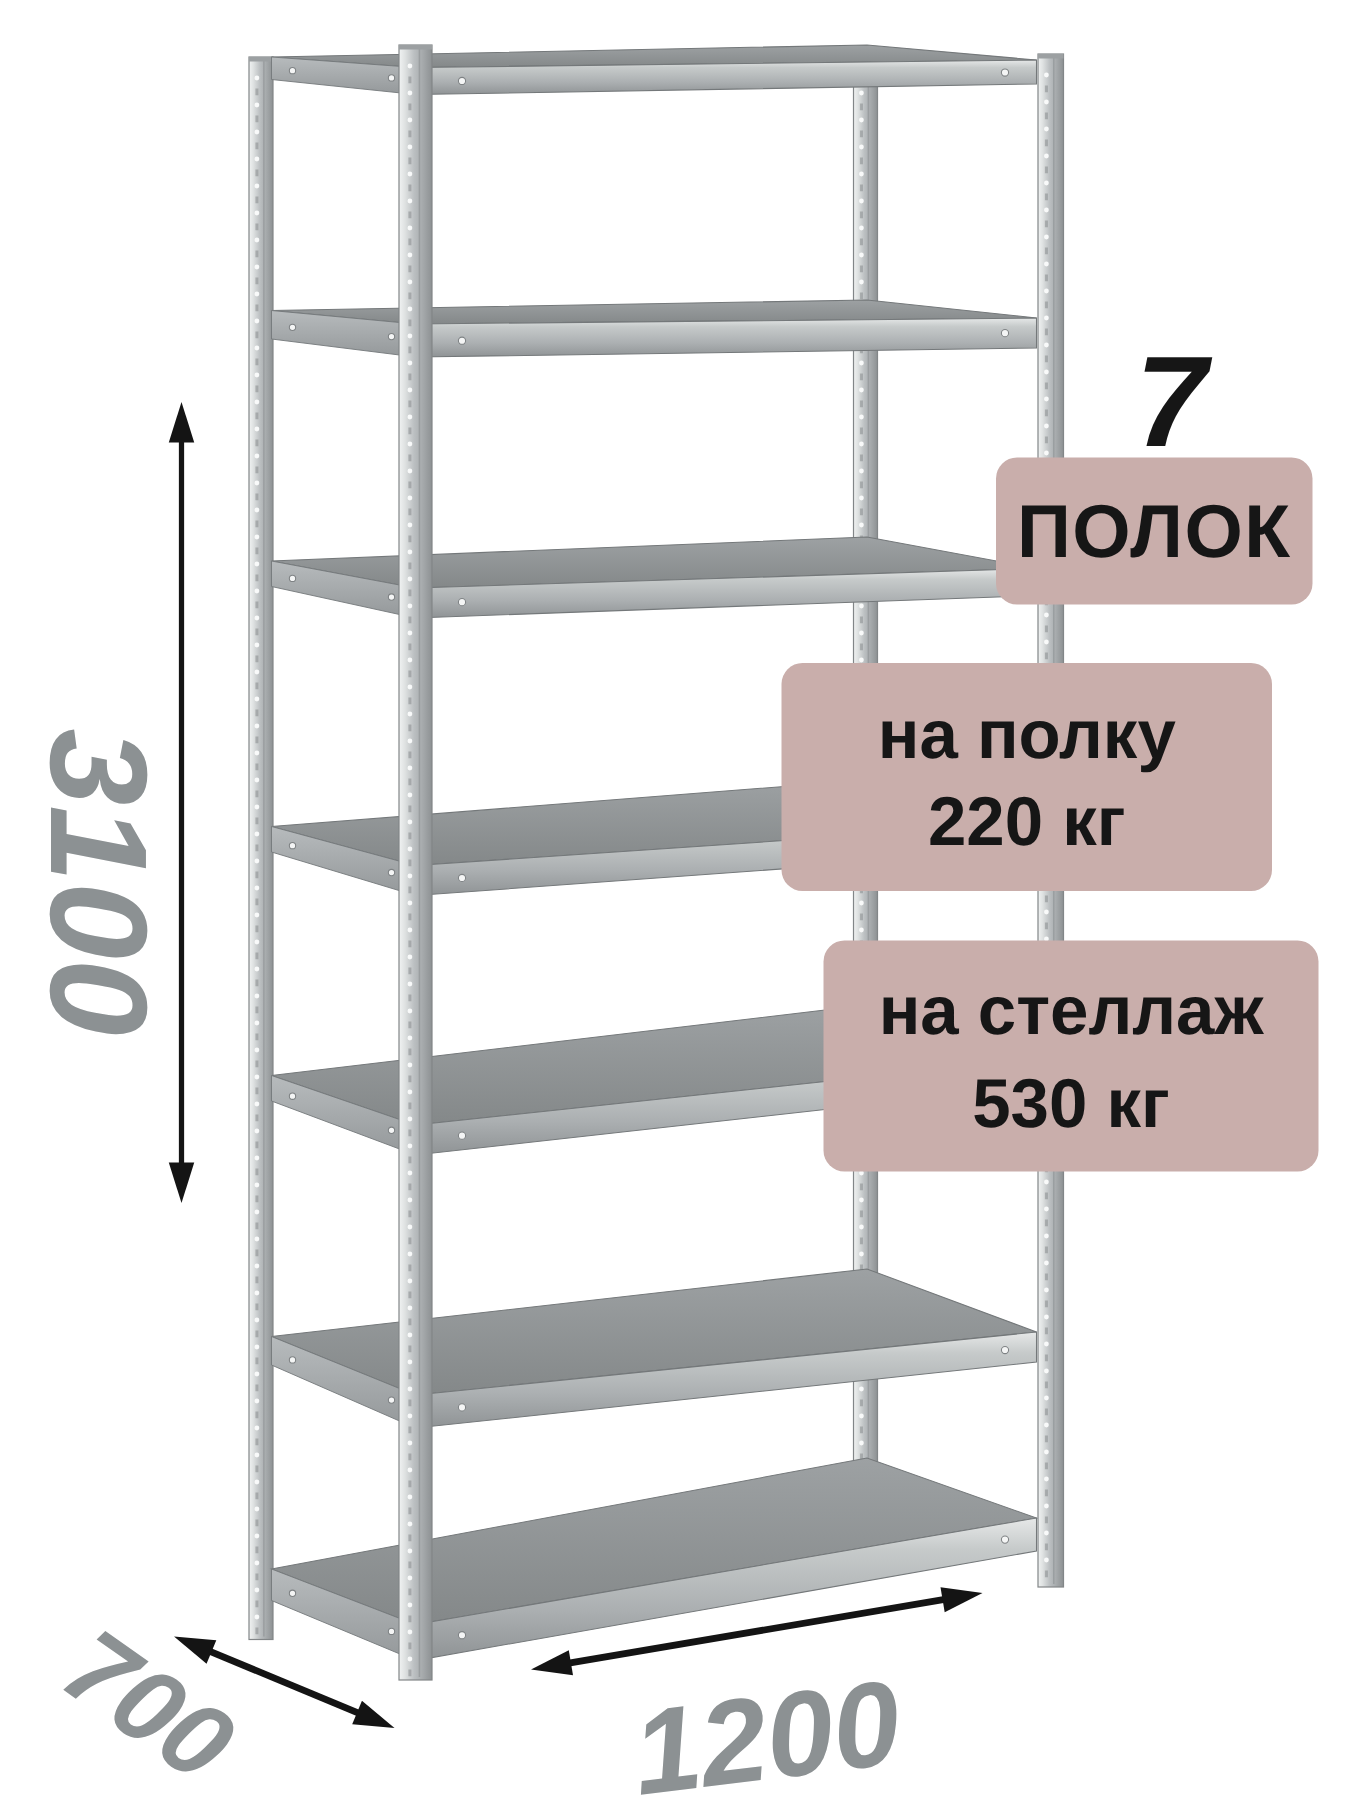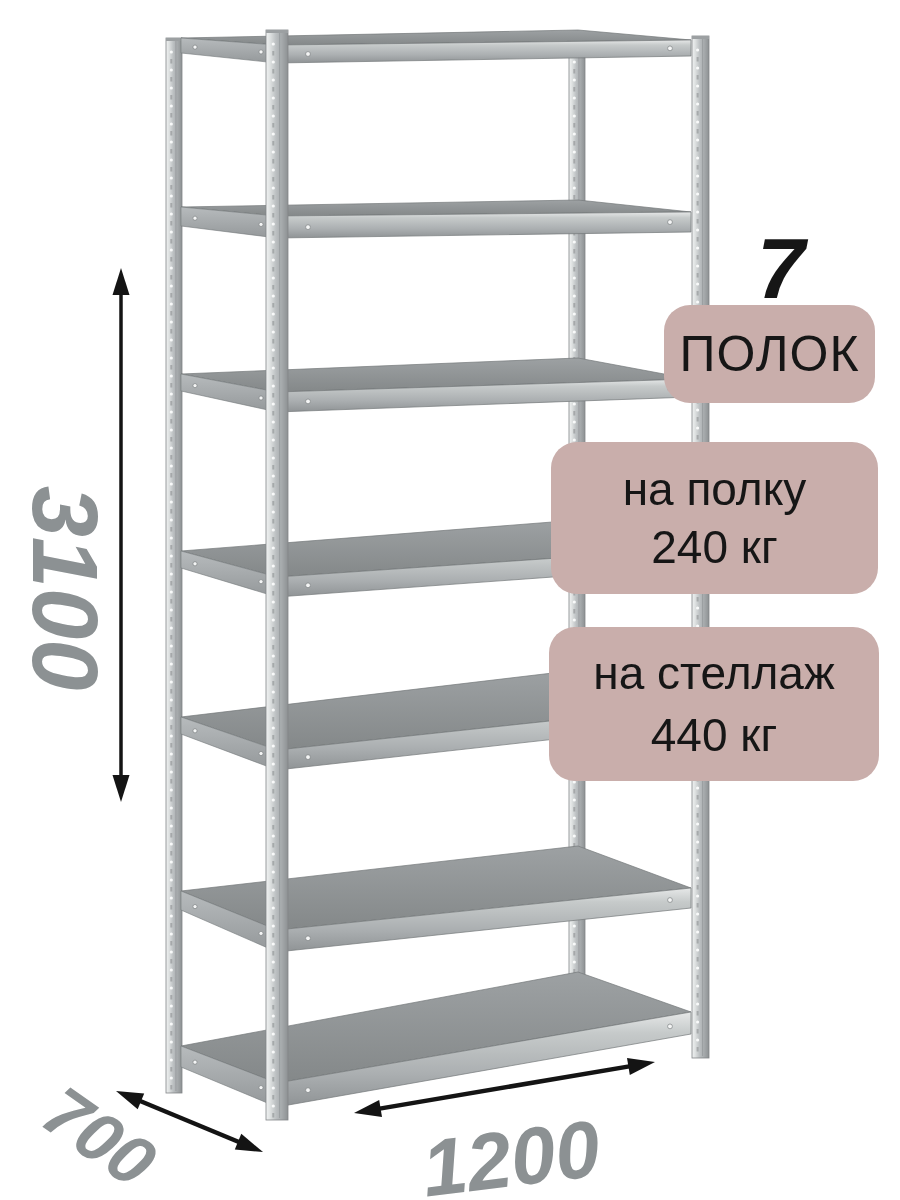--- a/index.html
+++ b/index.html
@@ -31,29 +31,29 @@
     position:absolute;left:721px;top:218px;width:120px;height:100px;
     line-height:100px;text-align:center;
     font-size:86px;font-weight:bold;font-style:italic;
     color:var(--text-dark,#161616);
   }
 
   
   .badge{
     position:absolute;
     background:var(--badge-bg,#c9aeab);
-    border-radius:26px;
+    border-radius:14px;
     color:var(--text-dark,#161616);
-    font-weight:normal;
+    font-weight:bold;
     display:flex;flex-direction:column;
     align-items:center;justify-content:center;
     text-align:center;
   }
   #badge-shelf-count{left:664px;top:305px;width:211px;height:98px;font-size:50px;letter-spacing:1px;}
-  #badge-per-shelf{left:551px;top:442px;width:327px;height:152px;font-size:46px;line-height:58px;}
+  #badge-per-shelf{left:521px;top:442px;width:327px;height:152px;font-size:46px;line-height:58px;}
   #badge-per-rack{left:549px;top:627px;width:330px;height:154px;font-size:46px;line-height:62px;text-align:right;}
 </style>
 </head>
 <body>
 
 <div class="stage" style="--bg: #ffffff; --badge-bg: #c9aeab; --text-dark: #161616; --dim-color: #8c9193;">
 
   <svg id="rack" viewBox="0 0 900 1200" xmlns="http://www.w3.org/2000/svg">
     <defs>
       <linearGradient id="gPost" x1="0" y1="0" x2="1" y2="0">
@@ -633,21 +633,21 @@
   <div class="dim" id="width-label">1200</div>
 
   <div class="count-seven">7</div>
 
   <div class="badge" id="badge-shelf-count">
     <span>ПОЛОК</span>
   </div>
 
   <div class="badge" id="badge-per-shelf">
     <span>на полку</span>
-    <span>240 кг</span>
+    <span>220 кг</span>
   </div>
 
   <div class="badge" id="badge-per-rack">
     <span>на стеллаж</span>
-    <span>440 кг</span>
+    <span>530 кг</span>
   </div>
 
 </div>
 
 </body></html>

